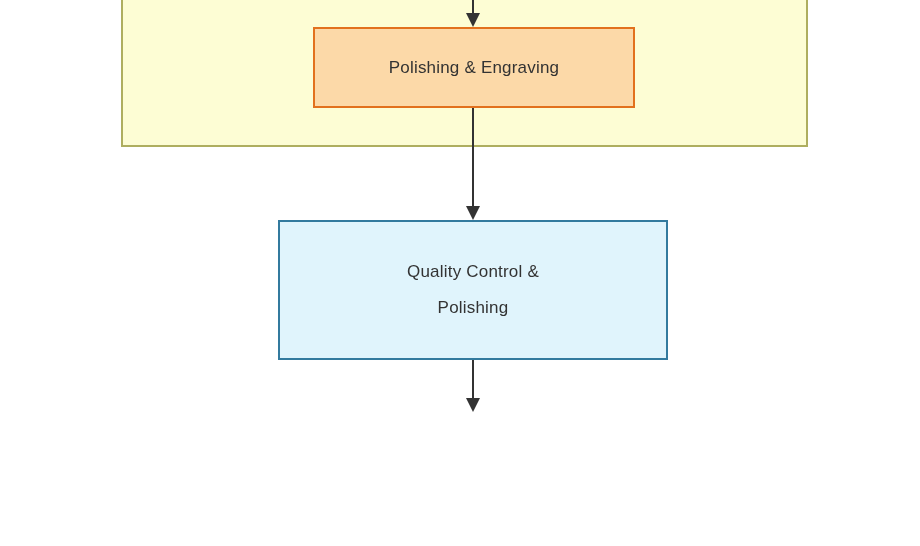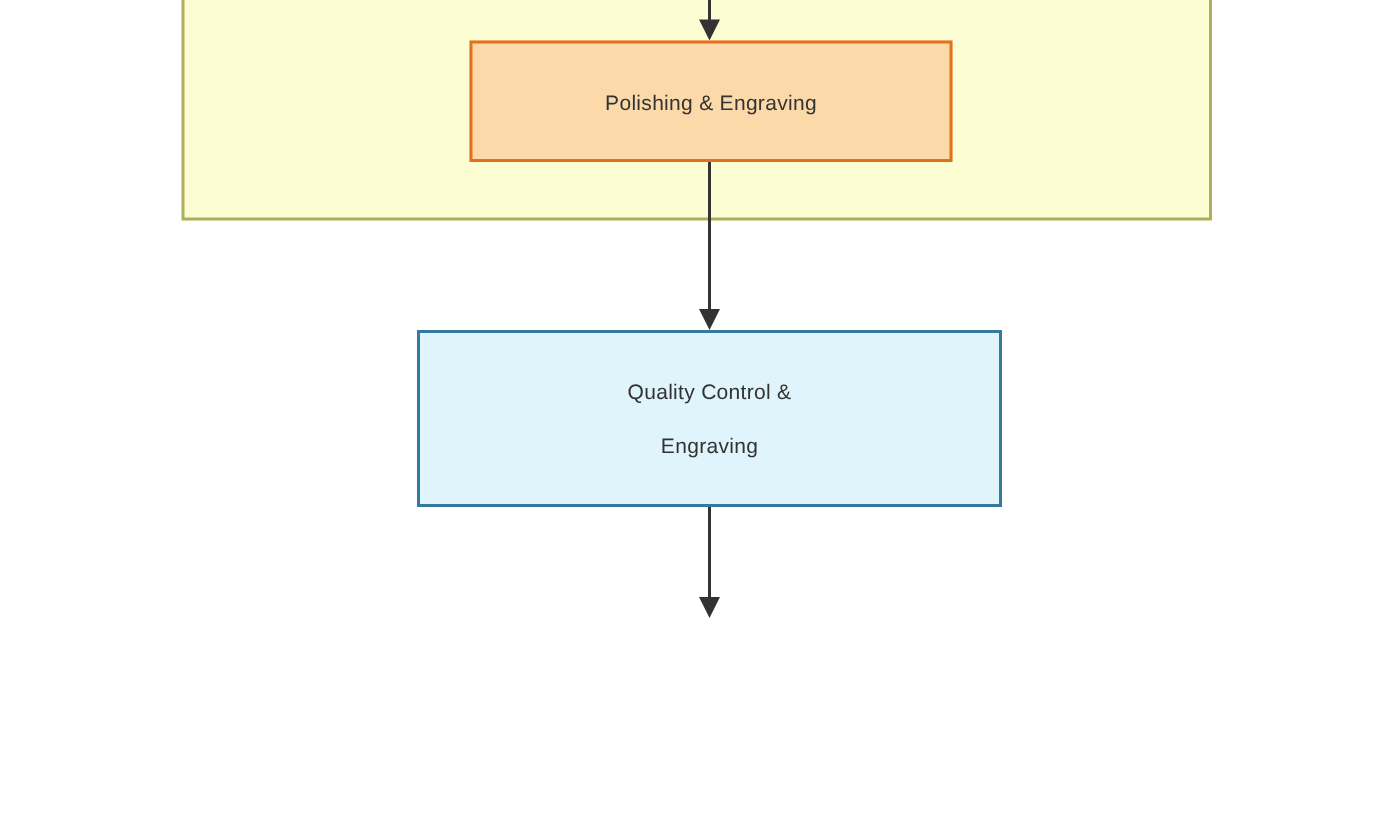--- a/index.html
+++ b/index.html
@@ -43,38 +43,38 @@
   }
   .node {
     position: absolute;
     box-sizing: border-box;
     border: 2px solid;
     display: flex;
     flex-direction: column;
     align-items: center;
     justify-content: center;
     text-align: center;
-    font-size: 14px;
+    font-size: 17px;
     letter-spacing: 0.2px;
     color: #333333;
     z-index: 3;
   }
   .node-polishing {
     left: 313px;
     top: 27px;
     width: 322px;
     height: 81px;
     background: #fcd9a8;
     border-color: #e2711d;
   }
   .node-quality {
     left: 278px;
     top: 220px;
     width: 390px;
-    height: 118px;
+    height: 140px;
     background: #e0f4fc;
     border-color: #337a9e;
     line-height: 36px;
   }
   .node-shipping {
     left: 323px;
     top: 412px;
     width: 300px;
     height: 82px;
     background: #e0f4fc;
@@ -103,17 +103,17 @@
 
   <div class="edge-line edge3-line"></div>
   <div class="arrowhead edge3-head"></div>
 
   <div class="node node-polishing">
     <span>Polishing &amp; Engraving</span>
   </div>
 
   <div class="node node-quality">
     <span>Quality Control &amp;</span>
-    <span>Engraving</span>
+    <span>Polishing</span>
   </div>
 
 
 </div>
 
 </body></html>

